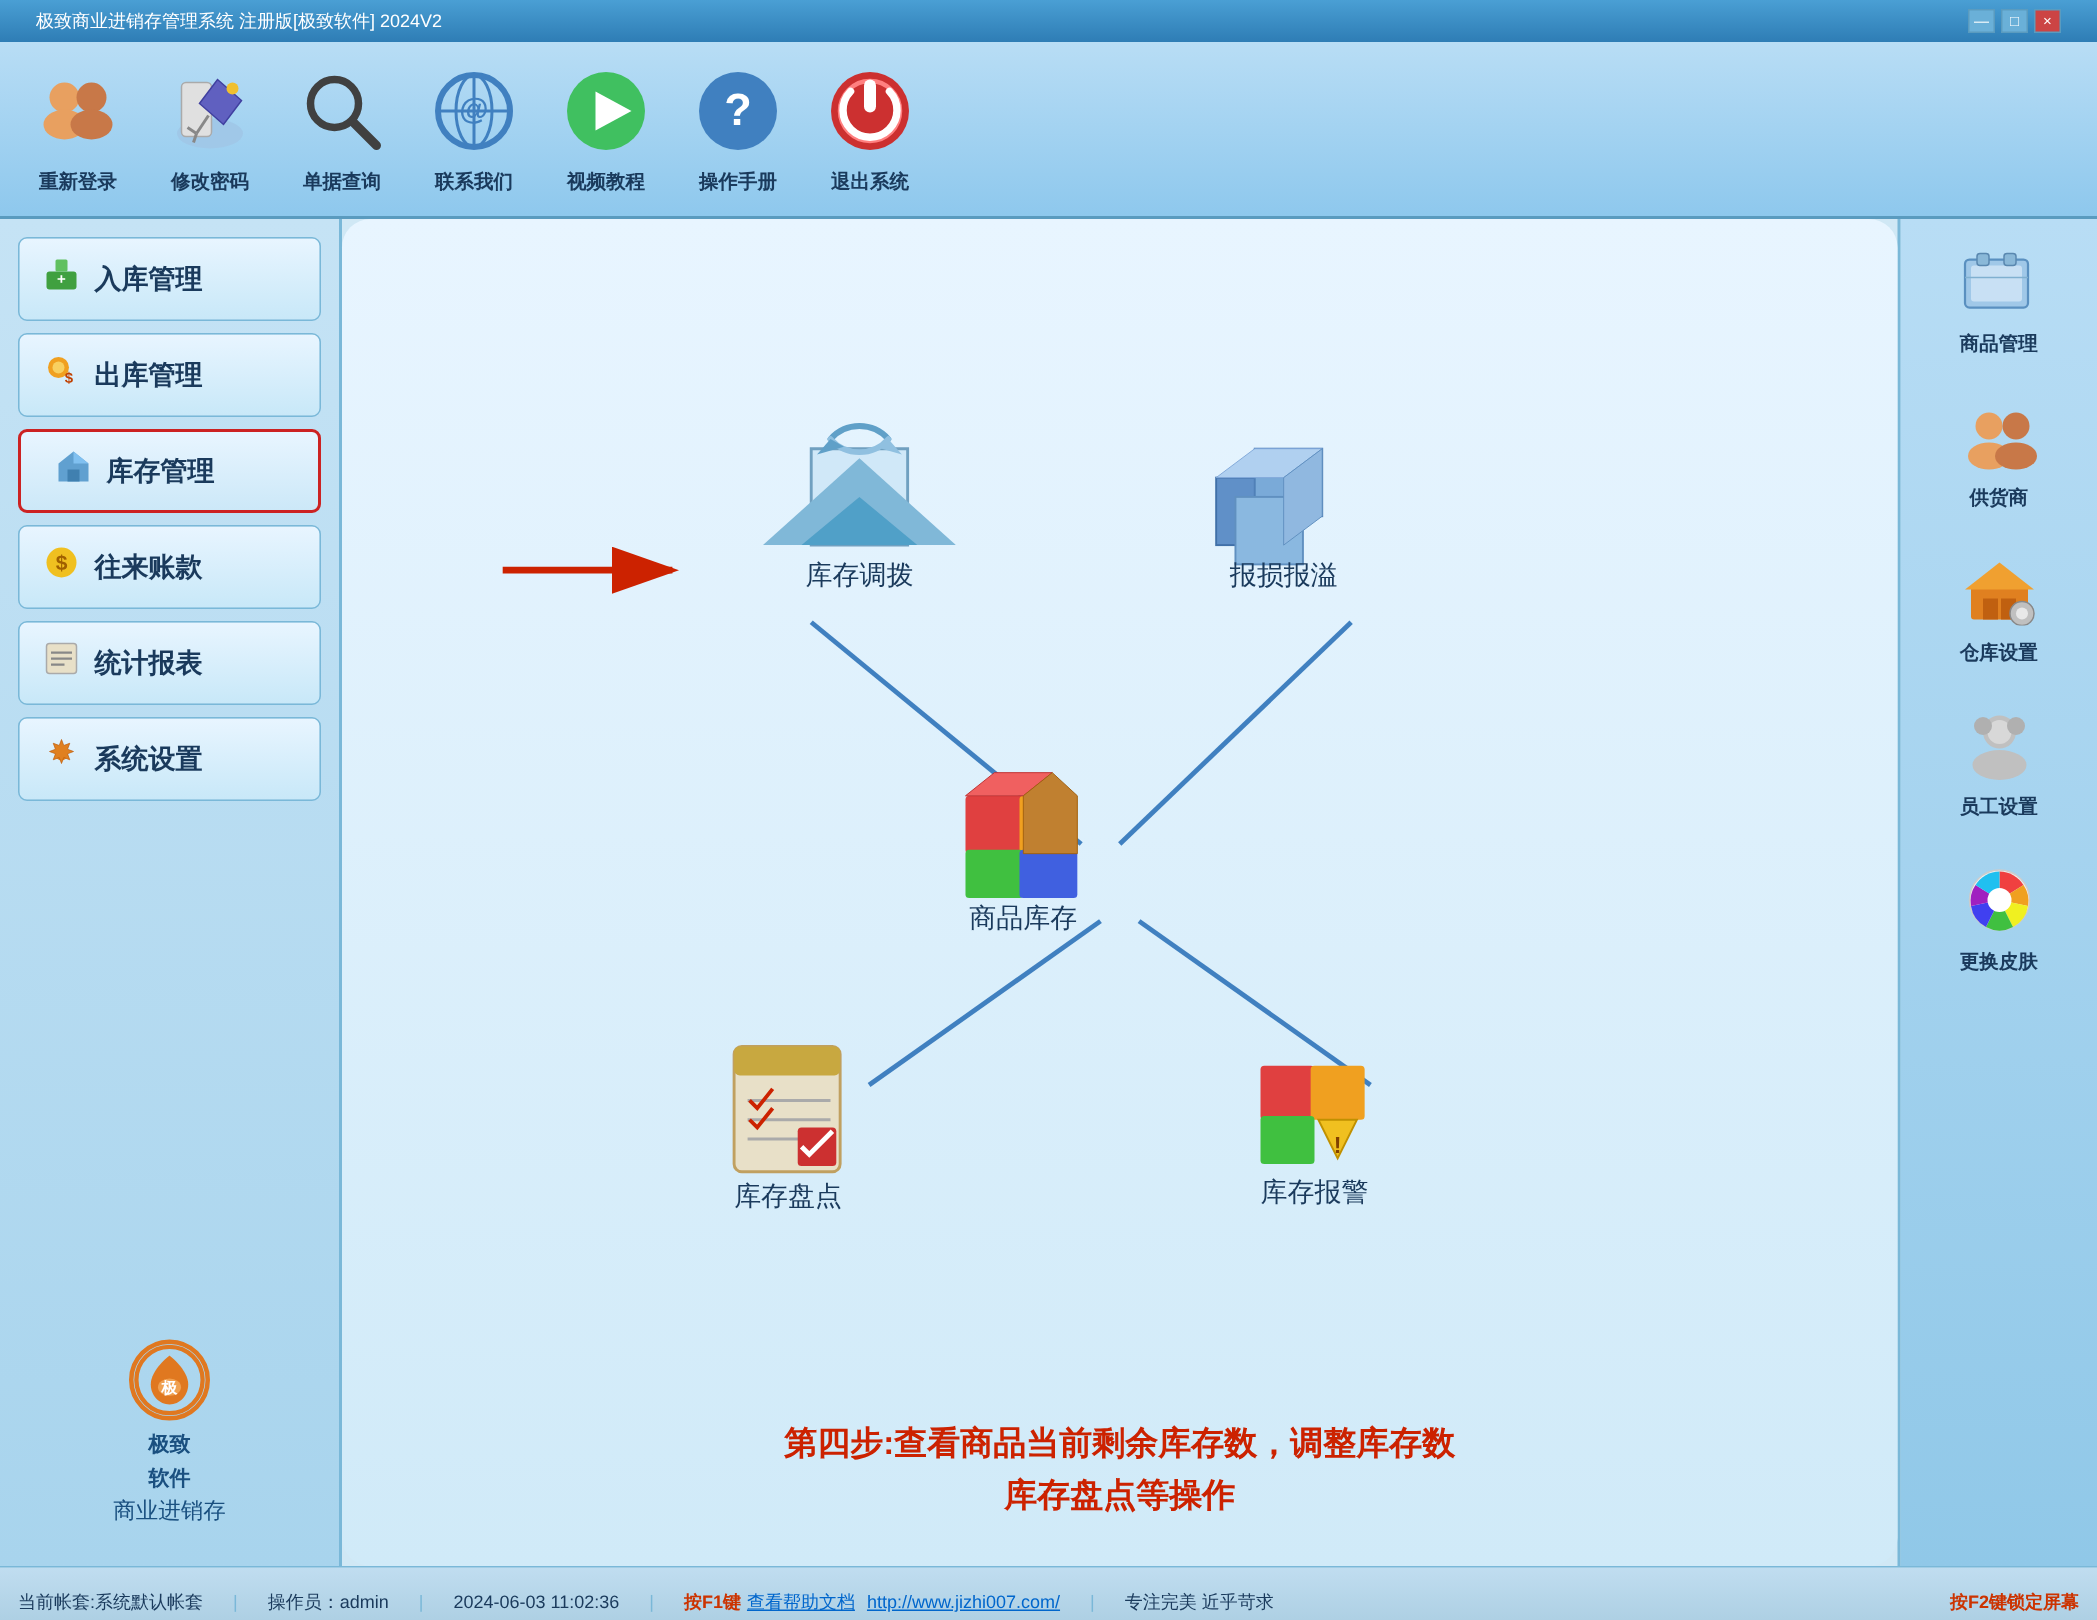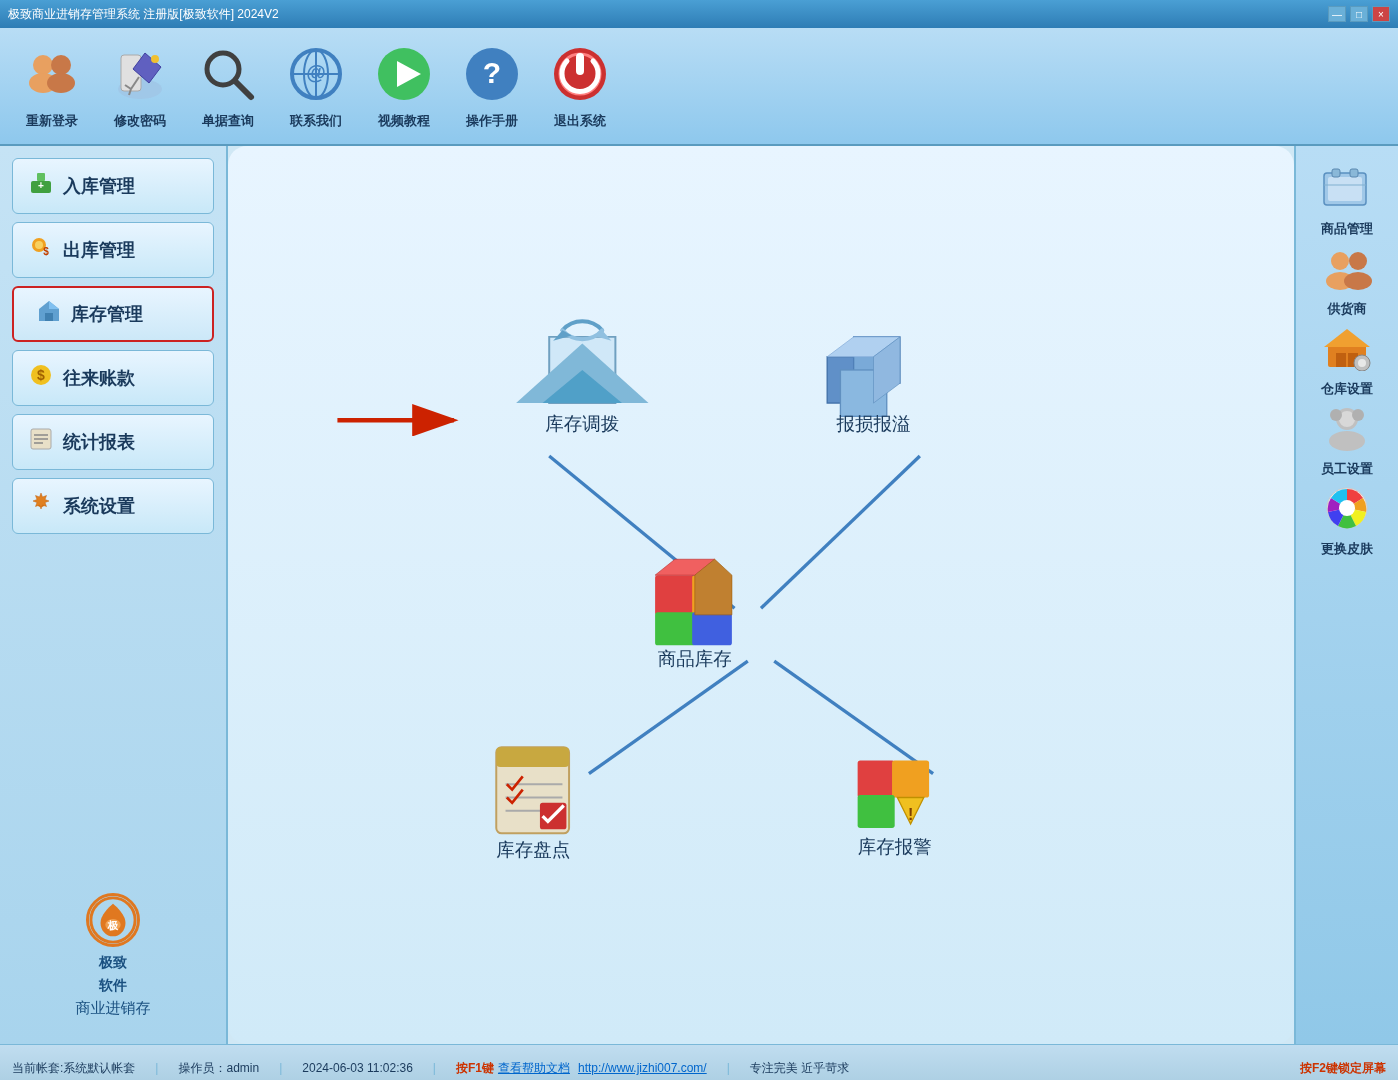--- a/index.html
+++ b/index.html
@@ -12,21 +12,21 @@
       position: relative;
     }
 
     
     .title-bar {
       background: linear-gradient(to bottom, #4a9fd4, #2e7db5);
       height: 28px;
       display: flex;
       align-items: center;
       justify-content: space-between;
-      padding: 0 8px;
+      padding: 0 24px;
       color: white;
       font-size: 12px;
     }
     .title-bar-controls {
       display: flex;
       gap: 4px;
     }
     .title-bar-btn {
       width: 18px;
       height: 16px;
@@ -168,28 +168,28 @@
       color: #cc2200;
       font-size: 22px;
       font-weight: bold;
       line-height: 1.6;
       margin-top: 10px;
       padding-bottom: 10px;
     }
 
     
     .right-sidebar {
-      width: 104px;
+      width: 133px;
       background: linear-gradient(to bottom, #b8ddf5, #90c8e8);
       border-left: 2px solid #7ab8d8;
       display: flex;
       flex-direction: column;
       align-items: center;
       padding: 16px 8px;
-      gap: 4px;
+      gap: 27px;
     }
     .right-item {
       display: flex;
       flex-direction: column;
       align-items: center;
       gap: 6px;
       cursor: pointer;
     }
     .right-item .ri-icon {
       width: 58px;
@@ -505,20 +505,24 @@
           <rect x="31" y="10" width="28" height="28" fill="#f0a020" rx="2"></rect>
           <rect x="5" y="36" width="28" height="25" fill="#40c040" rx="2"></rect>
 
           <polygon points="45,58 35,38 55,38" fill="#f0c020" stroke="#c09000" stroke-width="1"></polygon>
           <text x="45" y="55" text-anchor="middle" font-size="12" fill="#804000" font-weight="bold">!</text>
           <text x="33" y="80" text-anchor="middle" class="node-label" font-size="15" fill="#1a3a5c">库存报警</text>
         </g>
       </svg>
     </div>
 
+    <div class="desc-text">
+      <div>第四步:查看商品当前剩余库存数，调整库存数</div>
+      <div>库存盘点等操作</div>
+    </div>
   </div>
 
   <div class="right-sidebar">
 
     <div class="right-item">
       <div class="ri-icon">
         <svg width="54" height="46" viewBox="0 0 54 46">
           <rect x="4" y="8" width="42" height="32" rx="3" fill="#a0c8e8" stroke="#5a90c0" stroke-width="1.5"></rect>
           <rect x="8" y="12" width="34" height="24" rx="2" fill="#c8e0f4"></rect>
           <rect x="12" y="4" width="8" height="8" rx="2" fill="#8ab8d8" stroke="#5a88b0" stroke-width="1"></rect>

